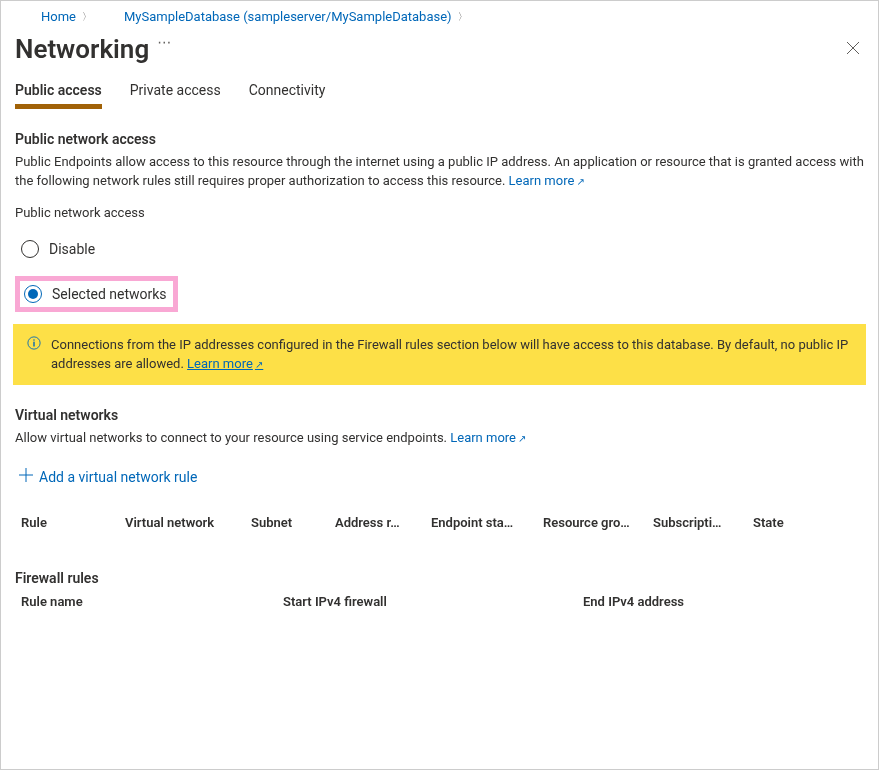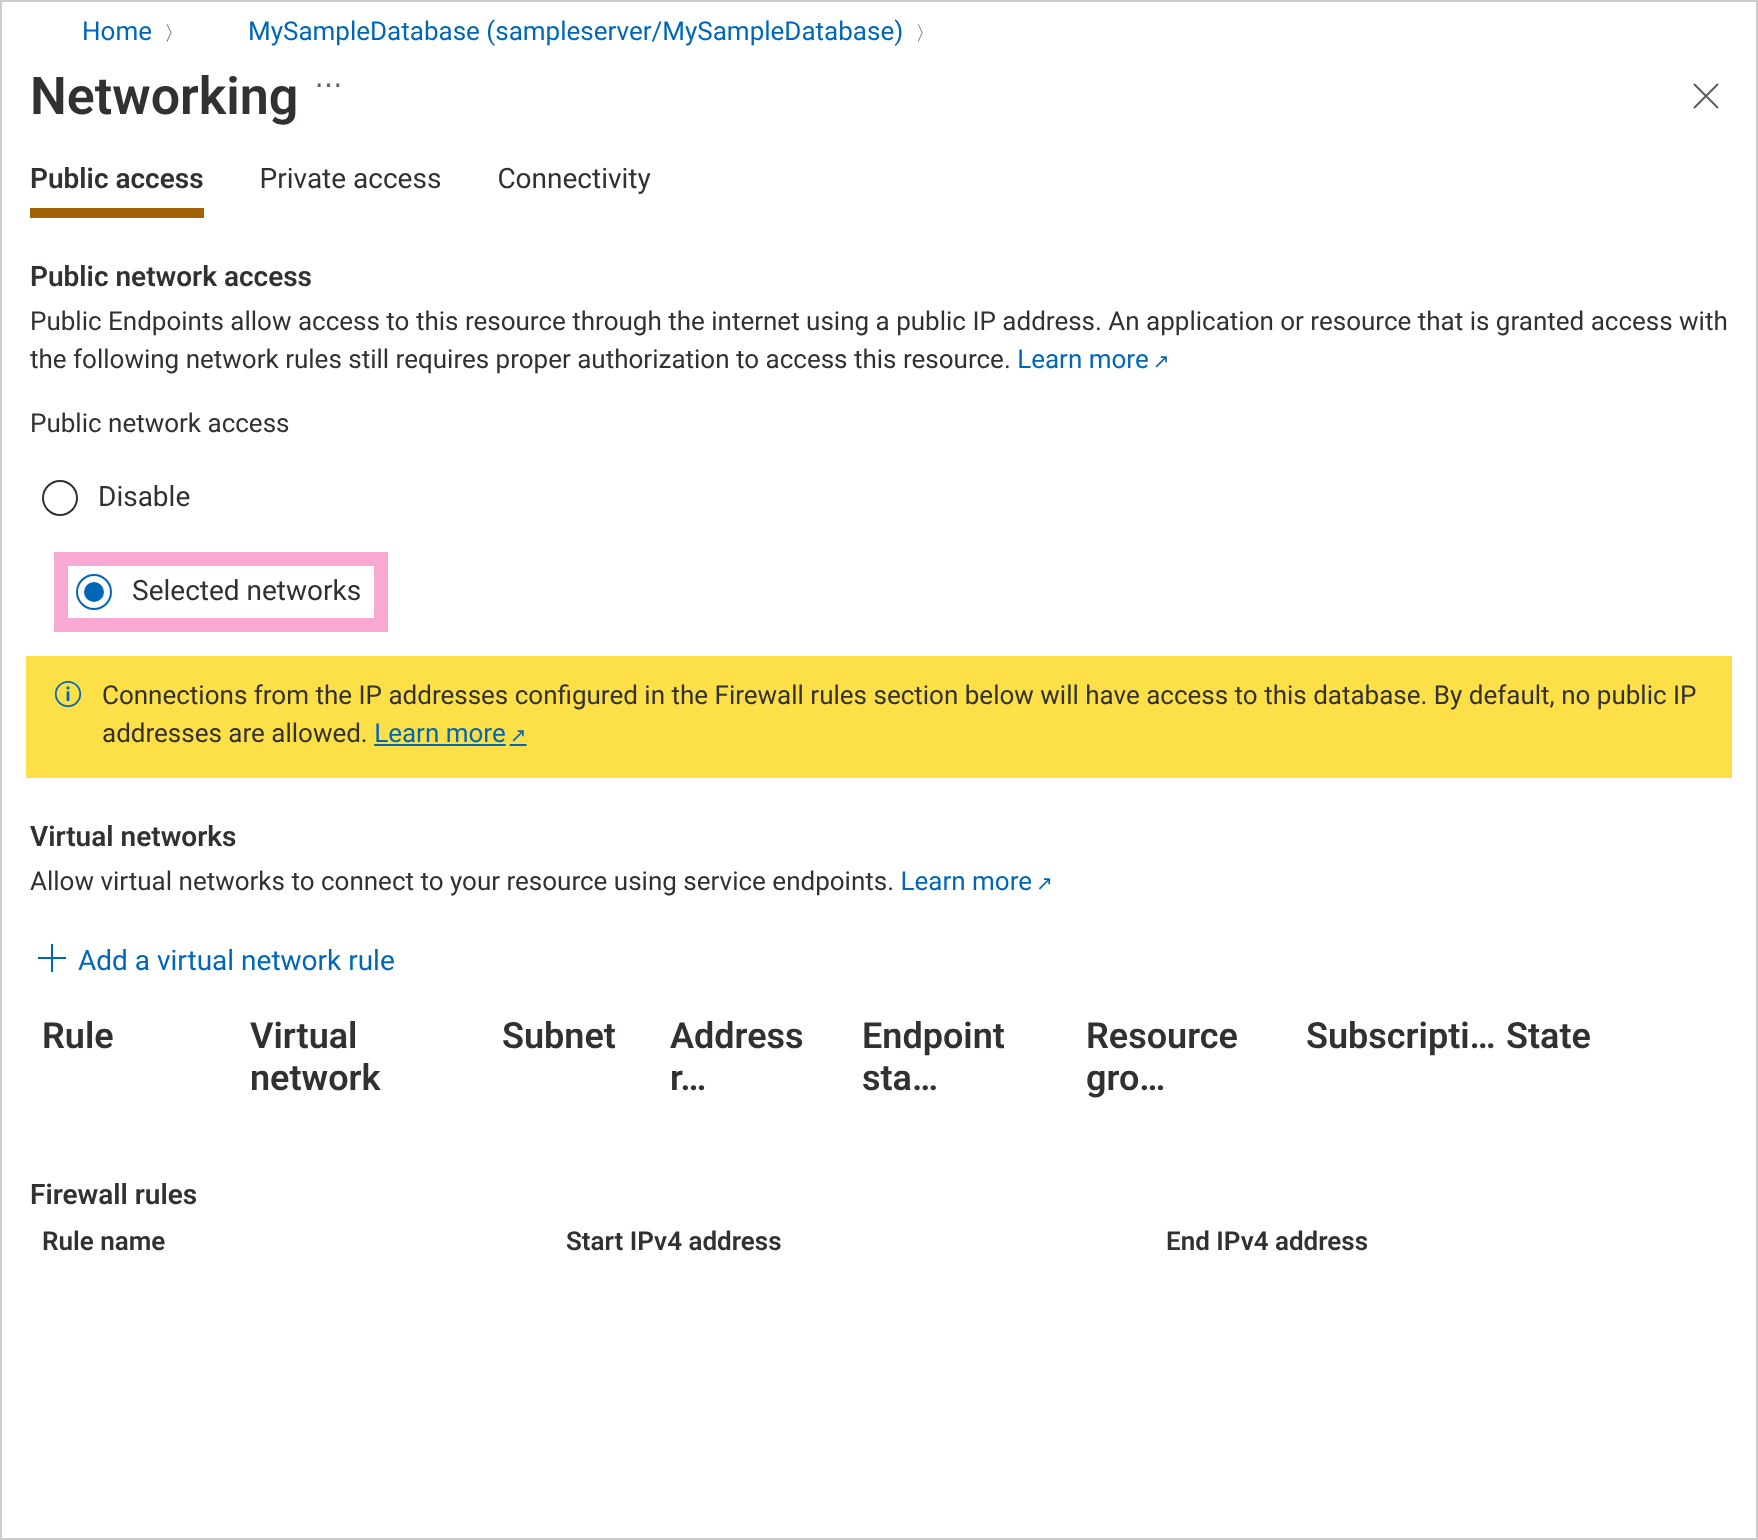--- a/index.html
+++ b/index.html
@@ -27,28 +27,28 @@
   .tab.active { color: #323130; font-weight: 600; border-bottom: 5px solid #a16207; }
   .section-title { font-size: 14px; font-weight: 600; margin-bottom: 6px; }
   .desc { font-size: 13px; color: #323130; line-height: 1.45; margin-bottom: 14px; }
   .link { color: #0067b8; text-decoration: none; cursor: pointer; }
   .ext-icon { font-size: 10px; margin-left: 2px; }
   .subhead { font-size: 13px; margin: 12px 0 20px 0; }
   .radio-row { display: flex; align-items: center; gap: 10px; margin: 10px 0 10px 6px; font-size: 14px; cursor: pointer; }
   .radio-outer { width: 18px; height: 18px; border: 1px solid #323130; border-radius: 50%; display: flex; align-items: center; justify-content: center; }
   .radio-outer.selected { border-color: #0067b8; }
   .radio-inner { width: 10px; height: 10px; background: #0067b8; border-radius: 50%; }
-  .highlight-box { border: 7px solid #f9a8d4; padding: 4px 6px 4px 4px; margin: 8px 0 6px 12px; display: inline-flex; align-items: center; gap: 10px; }
+  .highlight-box { border: 5px solid #f9a8d4; padding: 4px 6px 4px 4px; margin: 8px 0 6px 0; display: inline-flex; align-items: center; gap: 10px; }
   .info-banner { background: #fde047; display: flex; gap: 10px; padding: 12px 14px; font-size: 13px; margin: 6px -2px 22px -2px; line-height: 1.45; }
   .info-icon { color: #0067b8; flex: 0 0 auto; }
   .info-icon svg { width: 14px; height: 14px; }
   .info-banner .link { text-decoration: underline; }
   .action-link { display: inline-flex; align-items: center; gap: 6px; color: #0067b8; cursor: pointer; font-size: 14px; padding: 6px 4px; }
   .plus-icon svg { width: 14px; height: 14px; }
-  .tbl-head { display: flex; gap: 0; font-size: 18px; font-weight: 600; margin: 12px 0 40px 6px; }
+  .tbl-head { display: flex; gap: 0; font-size: 13px; font-weight: 600; margin: 24px 0 40px 6px; }
   .tbl-head > div { padding-right: 16px; }
   .c-rule { width: 104px; }
   .c-vnet { width: 126px; }
   .c-subnet { width: 84px; }
   .c-addr { width: 96px; }
   .c-ep   { width: 112px; }
   .c-rg   { width: 110px; }
   .c-sub  { width: 100px; }
   .c-state{ width: 60px; }
   .fw-actions { display: flex; gap: 4px; margin: 14px 0 30px 0; align-items: center; }
@@ -145,17 +145,17 @@
     <div class="c-rg">Resource gro…</div>
     <div class="c-sub">Subscripti…</div>
     <div class="c-state">State</div>
   </div>
 
   <div class="section-title">Firewall rules</div>
 
 
   <div class="fw-head">
     <div class="fw-rulename">Rule name</div>
-    <div class="fw-start">Start IPv4 address</div>
+    <div class="fw-start">Start IPv4 firewall</div>
     <div>End IPv4 address</div>
   </div>
 
 </div>
 
 </body></html>

